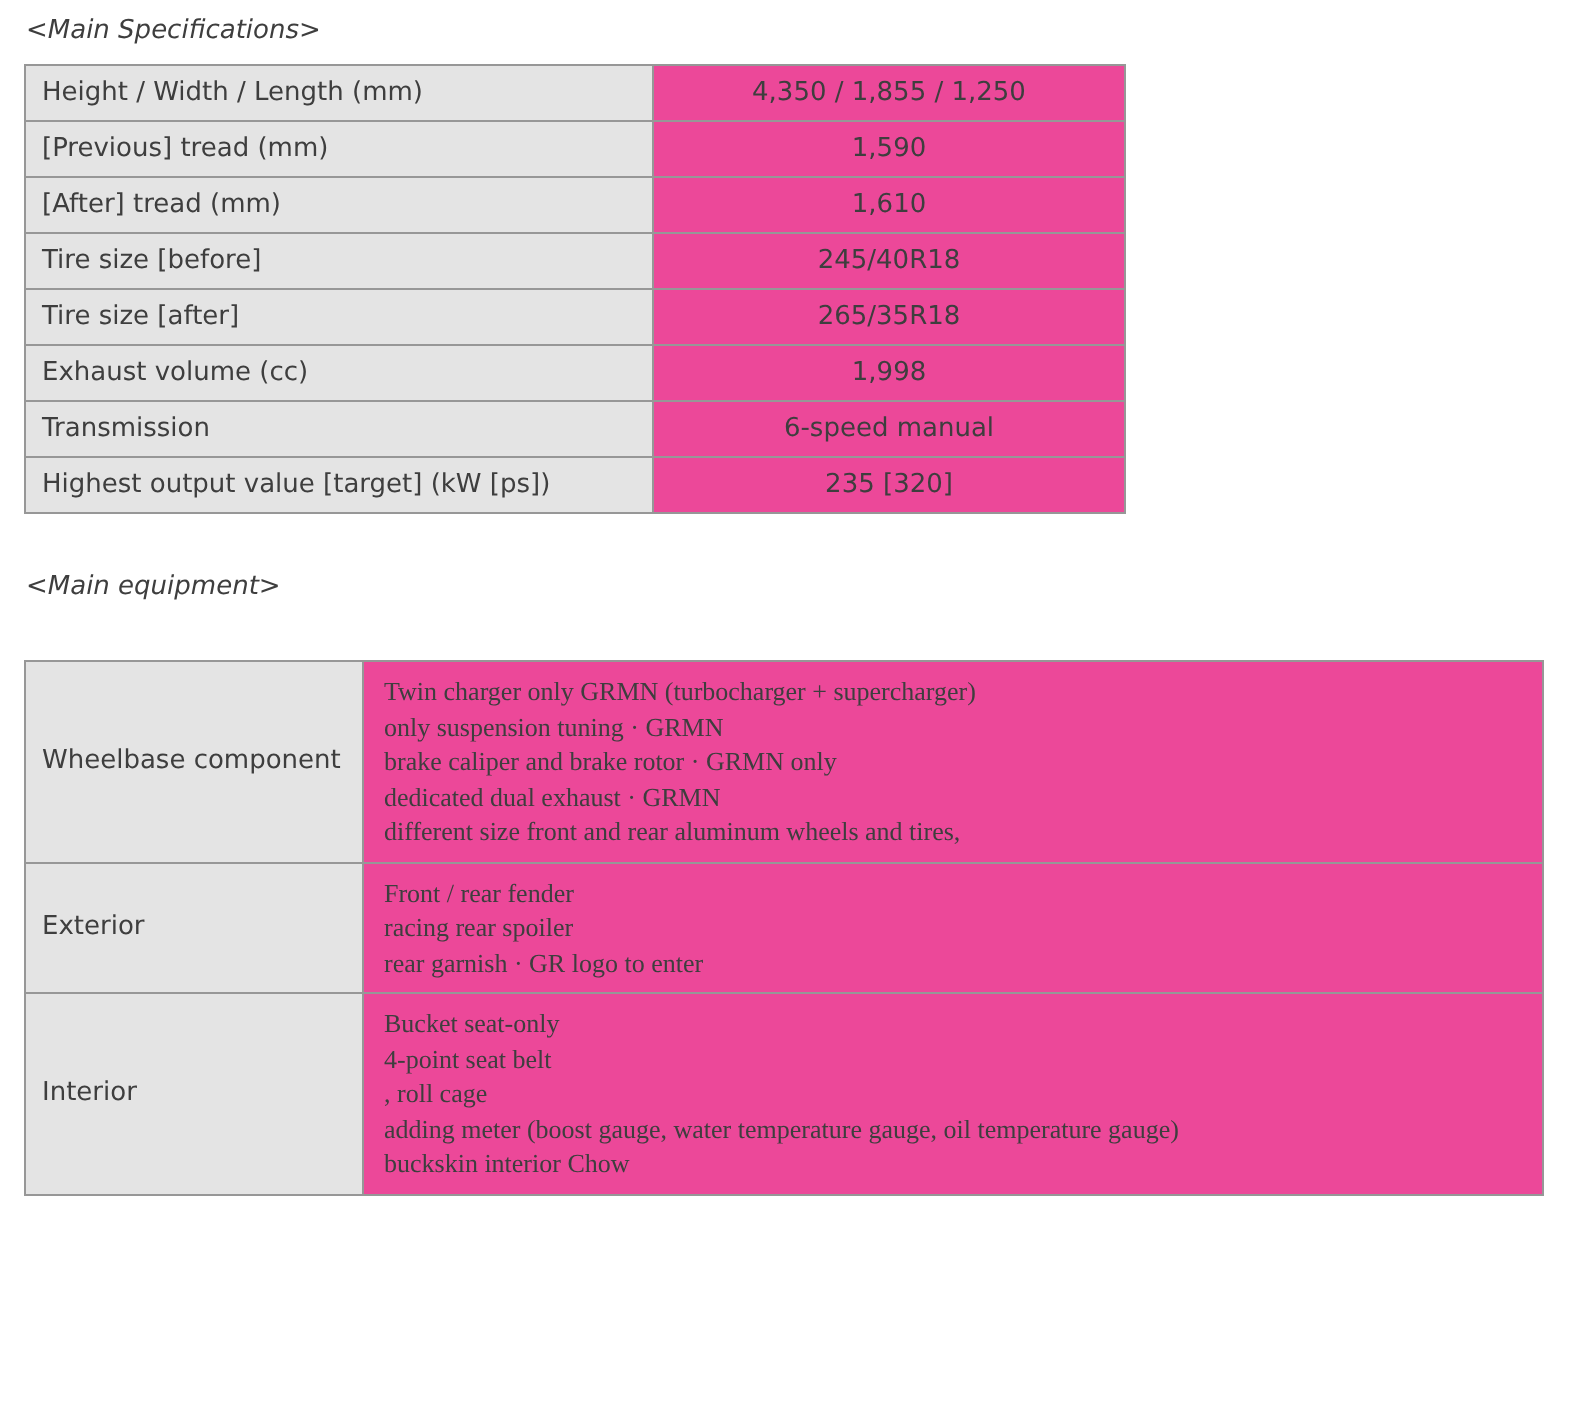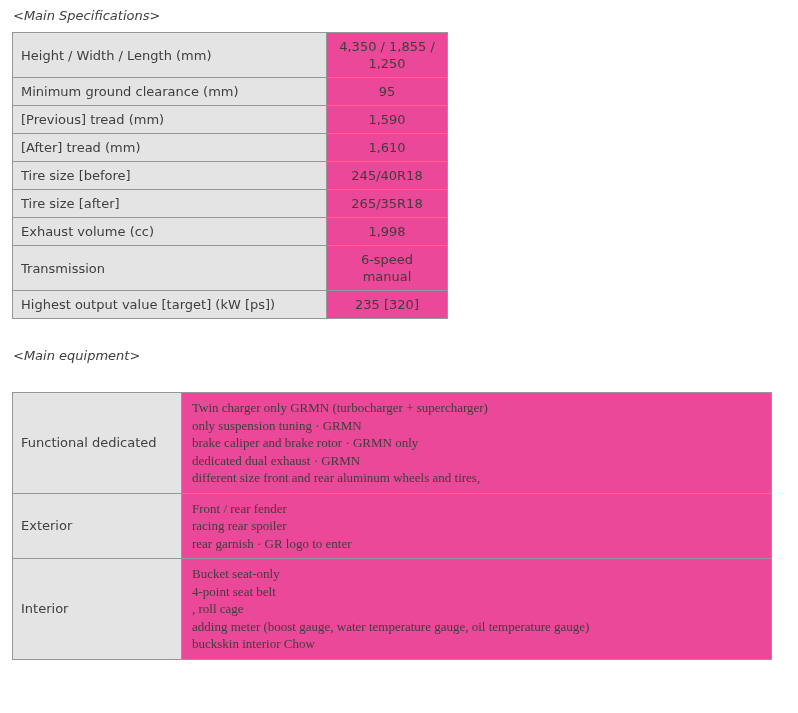--- a/index.html
+++ b/index.html
@@ -38,21 +38,21 @@
     text-align: left;
   }
   .value-cell {
     background: #ec4899;
     padding: 5px 8px;
     line-height: 17px;
     vertical-align: middle;
   }
   
   table.specs {
-    width: 436px;
+    width: 551px;
     margin-bottom: 29px;
   }
   table.specs .label-cell { width: 297px; }
   table.specs .value-cell { text-align: center; }
   
   .equip-title { margin-bottom: 28px; }
   table.equip {
     width: 760px;
   }
   table.equip .label-cell { width: 152px; }
@@ -69,24 +69,20 @@
 
 <div class="wrap">
 
   <div class="section-title">&lt;Main Specifications&gt;</div>
 
   <table class="specs">
     <tbody>
       <tr>
         <td class="label-cell">Height / Width / Length (mm)</td>
         <td class="value-cell">4,350 / 1,855 / 1,250</td>
-      </tr>
-      <tr>
-        <td class="label-cell">Minimum ground clearance (mm)</td>
-        <td class="value-cell">95</td>
       </tr>
       <tr>
         <td class="label-cell">[Previous] tread (mm)</td>
         <td class="value-cell">1,590</td>
       </tr>
       <tr>
         <td class="label-cell">[After] tread (mm)</td>
         <td class="value-cell">1,610</td>
       </tr>
       <tr>
@@ -110,21 +106,21 @@
         <td class="value-cell">235 [320]</td>
       </tr>
     </tbody>
   </table>
 
   <div class="section-title equip-title">&lt;Main equipment&gt;</div>
 
   <table class="equip">
     <tbody>
       <tr>
-        <td class="label-cell">Functional dedicated</td>
+        <td class="label-cell">Wheelbase component</td>
         <td class="value-cell">Twin charger only GRMN (turbocharger + supercharger)
 only suspension tuning · GRMN
 brake caliper and brake rotor · GRMN only
 dedicated dual exhaust · GRMN
 different size front and rear aluminum wheels and tires,</td>
       </tr>
       <tr>
         <td class="label-cell">Exterior</td>
         <td class="value-cell">Front / rear fender
 racing rear spoiler

